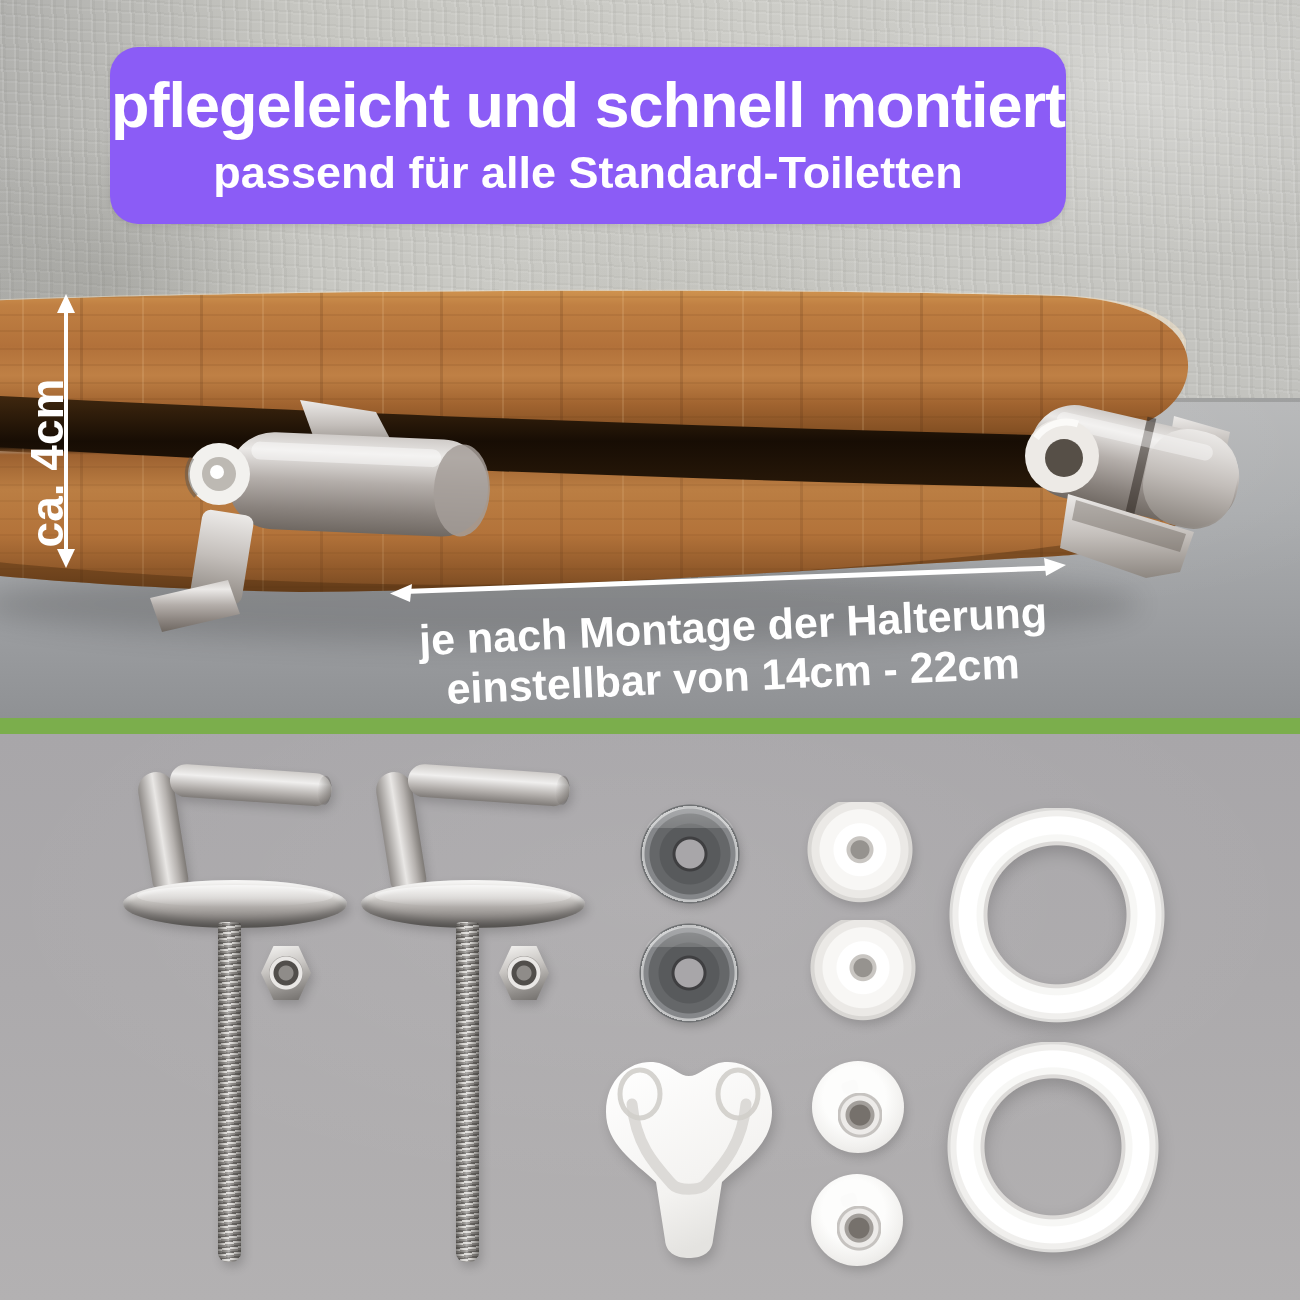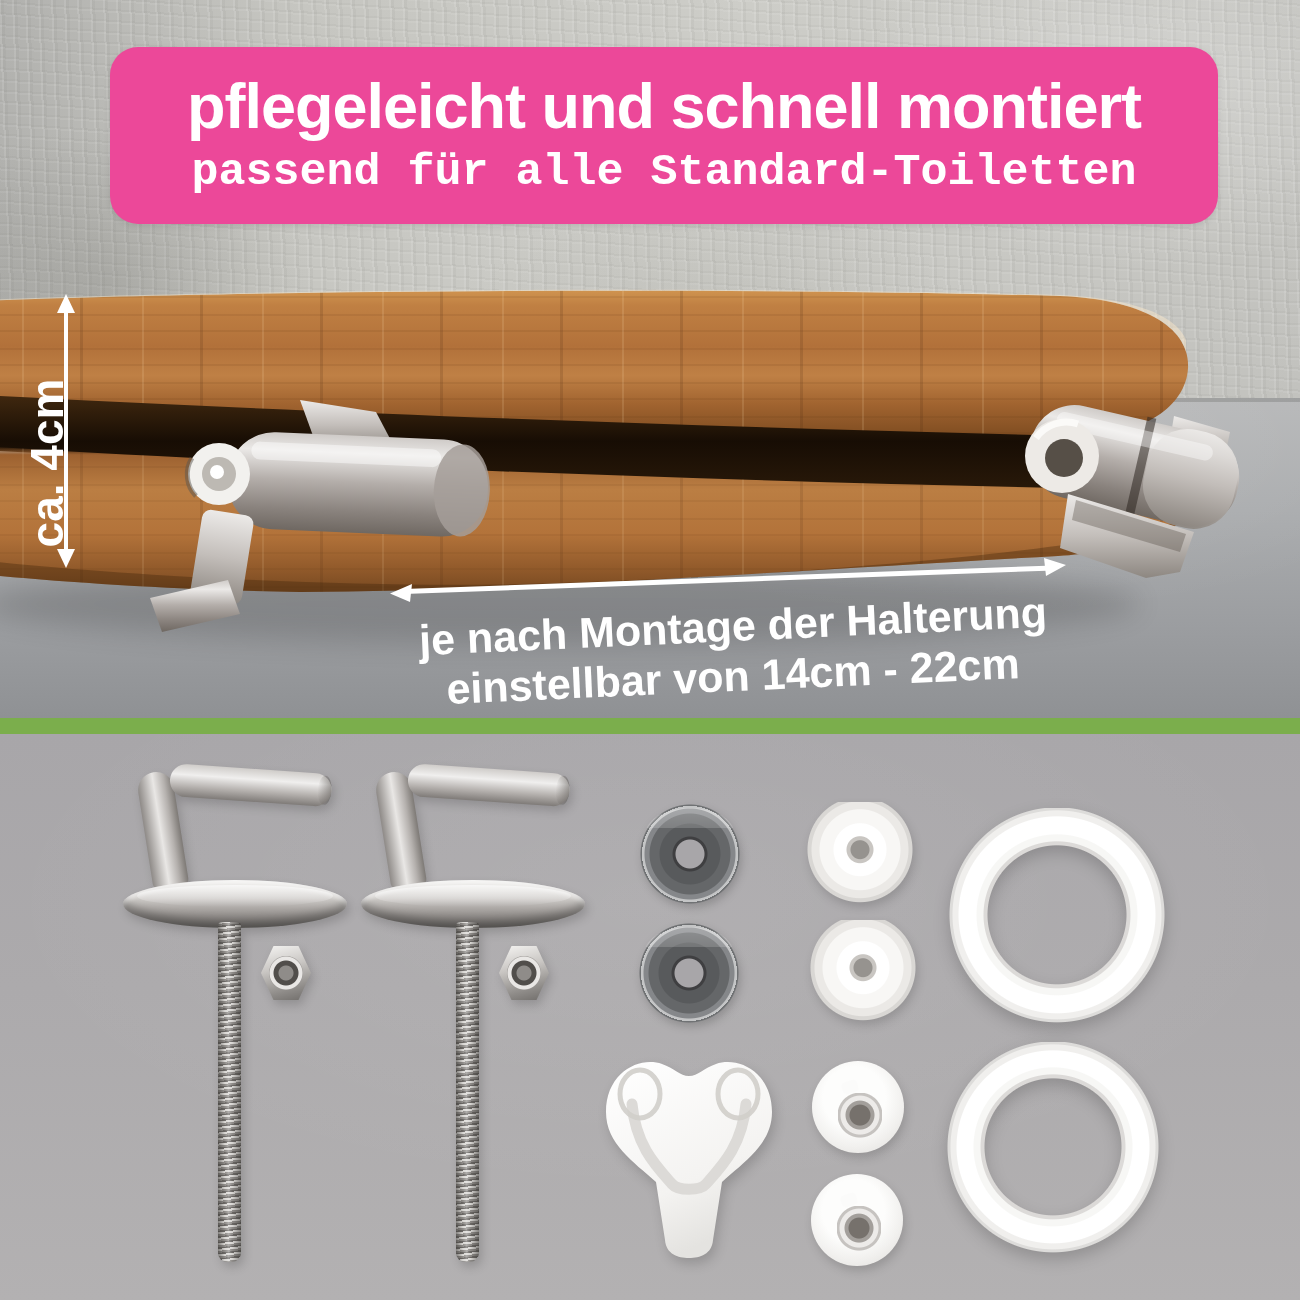--- a/index.html
+++ b/index.html
@@ -23,26 +23,26 @@
   .floor{
     position:absolute;left:0;top:398px;width:1300px;height:320px;
     background:
       radial-gradient(700px 260px at 75% 12%, rgba(255,255,255,0.12), transparent 70%),
       linear-gradient(180deg,#b6b7b8 0%,#aaacae 35%,#9b9da0 72%,#8f9194 100%);
   }
   .floor-line{position:absolute;left:0;top:398px;width:1300px;height:4px;background:rgba(70,70,66,0.22);}
   .photo svg{position:absolute;left:0;top:0;}
   
   .banner{
-    position:absolute;left:110px;top:47px;width:1108px;height:177px;border-radius:28px;
-    background:#ec4899;display:flex;flex-direction:column;align-items:center;justify-content:center;
+    position:absolute;left:110px;top:47px;width:956px;height:177px;border-radius:28px;
+    background:#8b5cf6;display:flex;flex-direction:column;align-items:center;justify-content:center;
     box-shadow:0 2px 6px rgba(0,0,0,0.10);
   }
   .banner .t1{color:#fff;font-size:63px;font-weight:700;letter-spacing:-1px;line-height:1.05;white-space:nowrap;}
-  .banner .t2{color:#fff;font-size:45px;font-weight:700;letter-spacing:0;margin-top:8px;white-space:nowrap;font-family:Liberation Mono, monospace;}
+  .banner .t2{color:#fff;font-size:45px;font-weight:700;letter-spacing:0;margin-top:8px;white-space:nowrap;}
   
   .h-label{
     position:absolute;left:-103px;top:440px;width:300px;height:46px;
     transform:rotate(-90deg);color:#fff;font-size:46px;font-weight:700;text-align:center;line-height:46px;
   }
   .w-note1{position:absolute;left:408px;top:602px;width:650px;text-align:center;color:#fff;
     font-size:43px;font-weight:700;transform:rotate(-2.6deg);white-space:nowrap;}
   .w-note2{position:absolute;left:428px;top:652px;width:610px;text-align:center;color:#fff;
     font-size:43px;font-weight:700;transform:rotate(-2.6deg);white-space:nowrap;}
   

